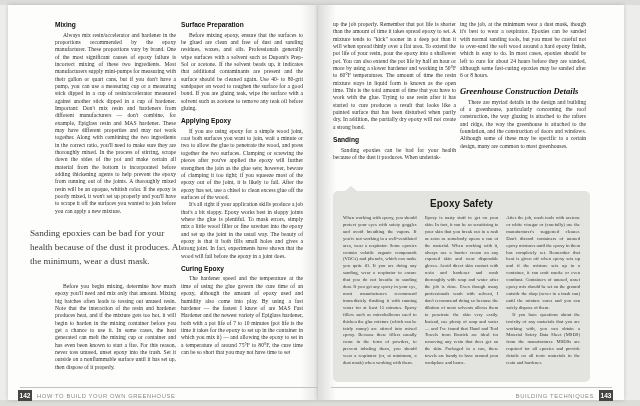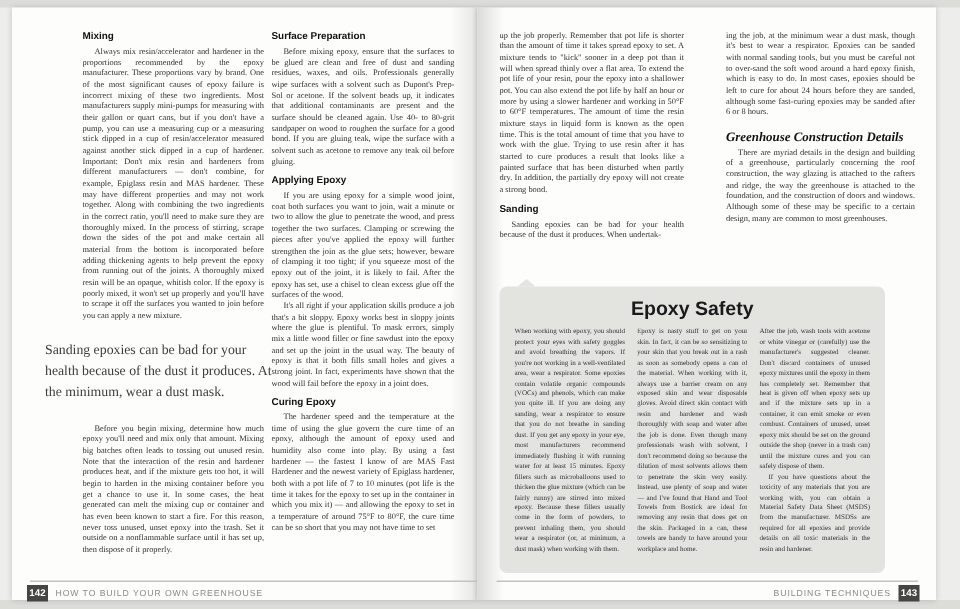--- a/index.html
+++ b/index.html
@@ -22,28 +22,28 @@
   h3.sans-head.first { margin-top: 0; }
   h3.serif-head { font-family: "Liberation Serif", serif; font-style: italic; font-weight: bold;
                   font-size: 8.6px; line-height: 10px; margin: 6px 0 3px; color: #101010; text-align: left; }
 
   #col1  { left: 55px;  top: 21px;  width: 121px; height: 208px; overflow: hidden; }
   #pullquote { left: 30px; top: 227px; width: 154px; height: 56px; overflow: hidden;
                font-size: 9.2px; line-height: 13.8px; color: #3c3c3c; text-align: left; }
   #col1b { left: 55px;  top: 283px; width: 121px; height: 100px; overflow: hidden; }
   #col2  { left: 181px; top: 21px;  width: 122px; height: 365px; overflow: hidden; }
   #col3  { left: 333px; top: 21px;  width: 123px; height: 164px; overflow: hidden; }
-  #col4  { left: 484px; top: 21px;  width: 126px; height: 166px; overflow: hidden; }
+  #col4  { left: 460px; top: 21px;  width: 126px; height: 166px; overflow: hidden; }
 
   .safety-box { position: absolute; left: 333px; top: 191px; width: 257px; height: 191px;
                 background: #e3e3e0; border-radius: 5px; }
   .box-notch { position: absolute; left: 12px; top: -5px; width: 0; height: 0;
                border-left: 6px solid transparent; border-right: 6px solid transparent;
                border-bottom: 5px solid #e3e3e0; }
-  .box-title { font-family: "Liberation Sans", sans-serif; font-weight: bold; font-size: 13px;
+  .box-title { font-family: "Liberation Sans", sans-serif; font-weight: bold; font-size: 10px;
                text-align: center; padding-top: 7px; color: #1a1a1a; }
   .box-cols { display: flex; gap: 8px; padding: 6px 10px 8px 10px; }
   .box-col { flex: 1; font-size: 4.7px; line-height: 6.9px; text-align: justify;
              color: #333; overflow: hidden; height: 158px; }
   .box-col p.ind2 { text-indent: 6px; }
 
   .footer-rule { position: absolute; height: 1px; background: #c2c2c0; }
   #rule-left  { left: 20px;  top: 387px; width: 298px; }
   #rule-right { left: 331px; top: 387px; width: 281px; }
   .footer-row { position: absolute; top: 390px; display: flex; align-items: center; gap: 5px;

